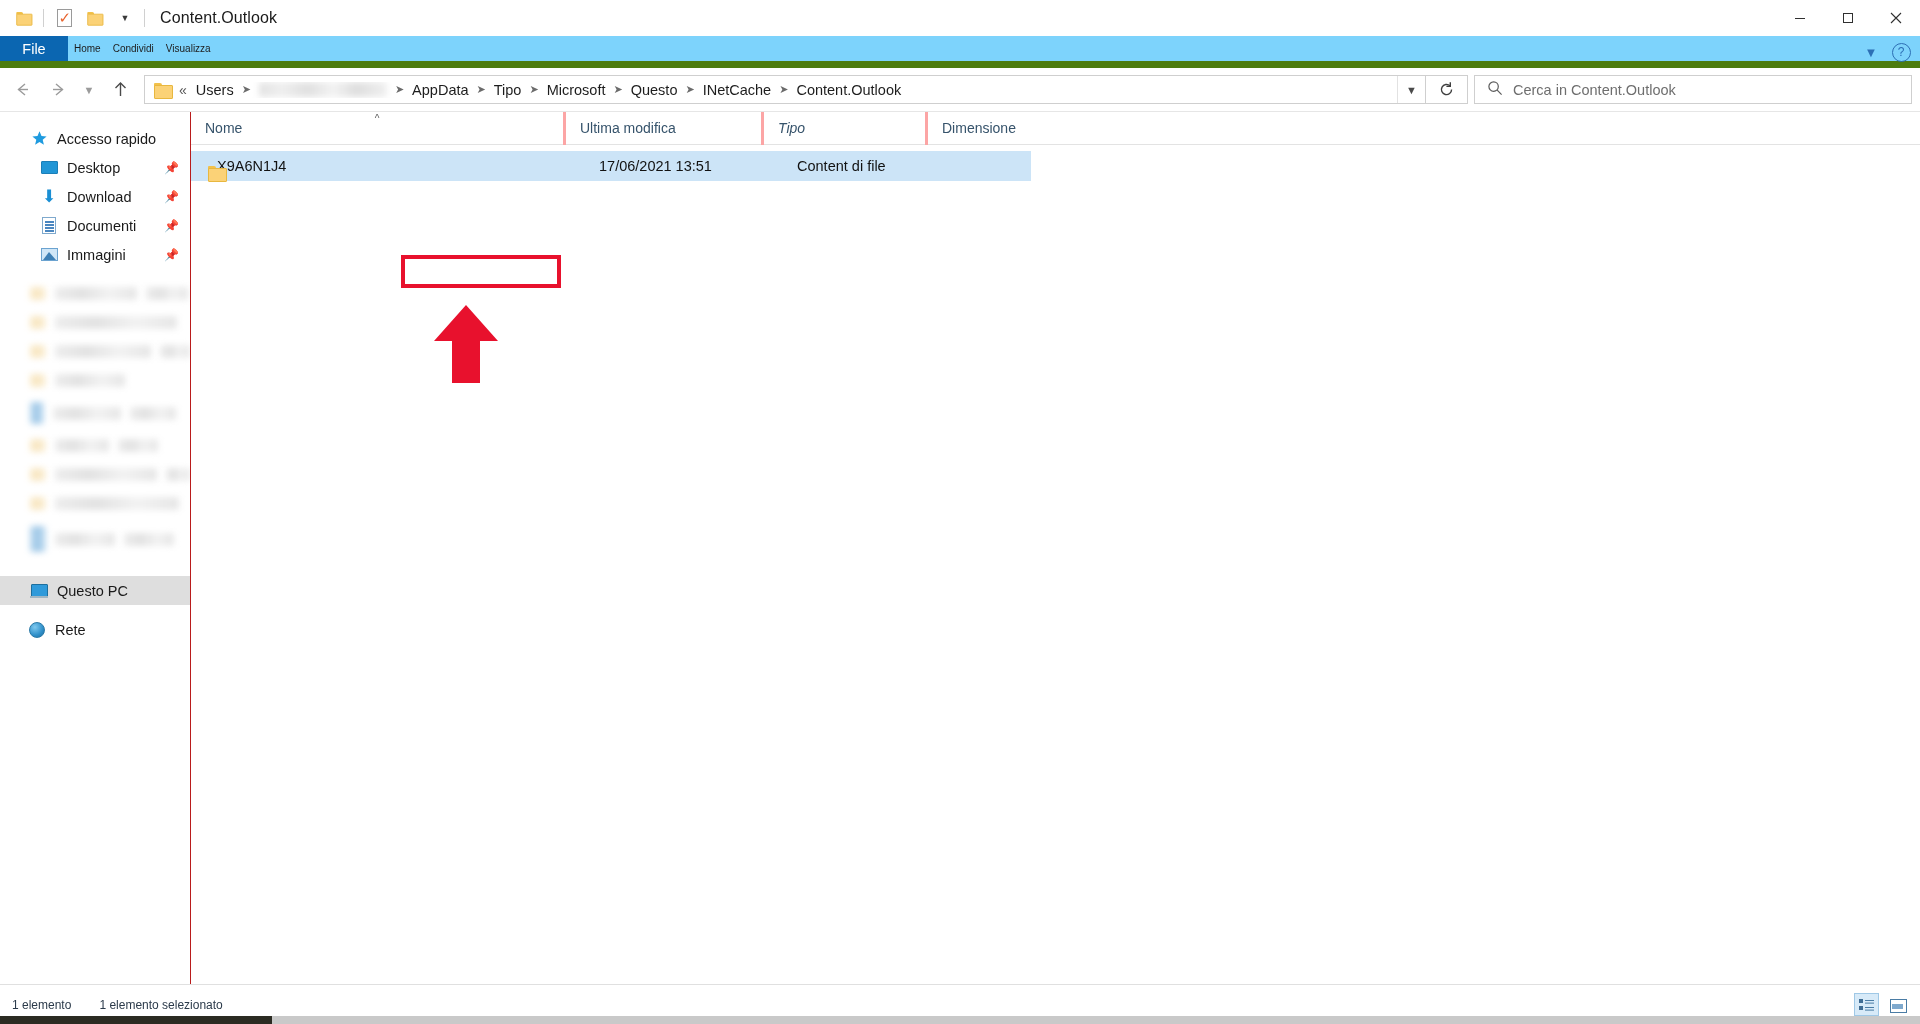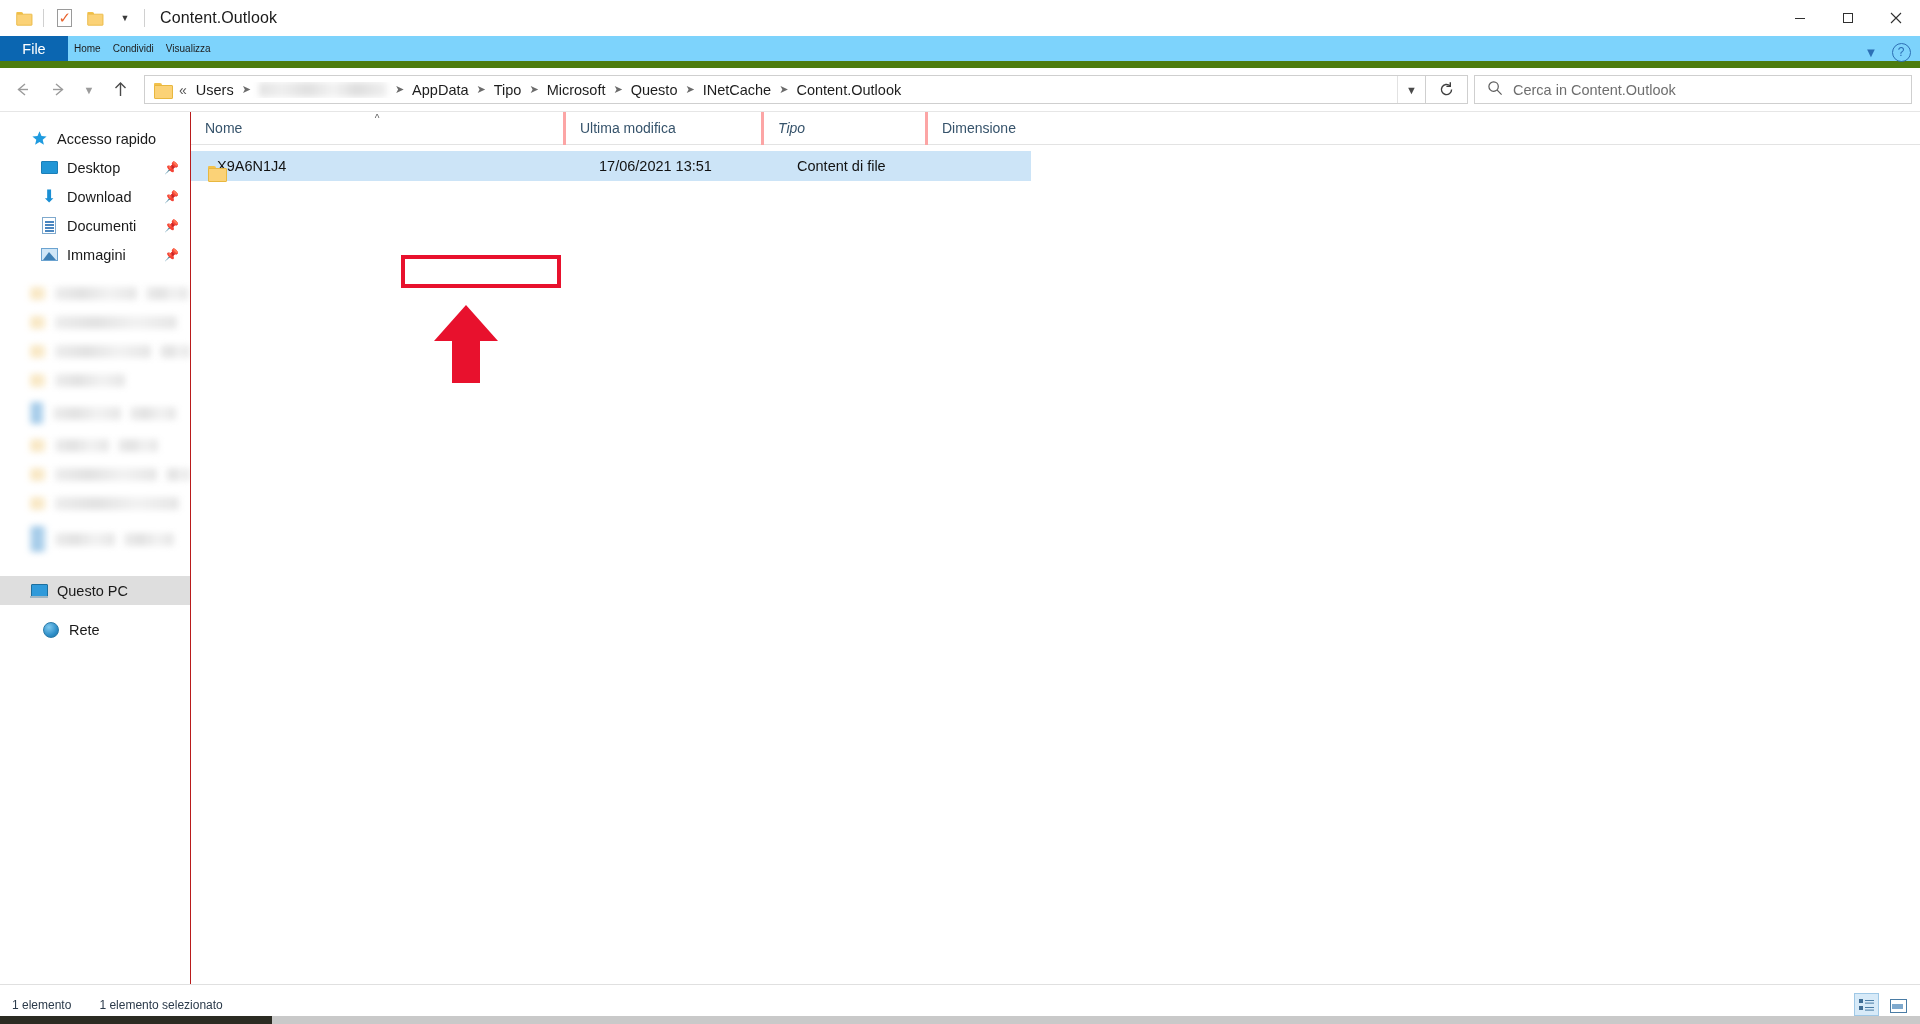--- a/index.html
+++ b/index.html
@@ -544,21 +544,21 @@
             <span class="blur-chip" style="width:50px;"></span>
           </div>
       </div>
 
       <div class="nav-item selected" style="margin-top:16px;">
         <span class="ico">
             <span class="pc-ico"></span>
           </span>
         <span>Questo PC</span>
       </div>
-      <div class="nav-item" style="padding-left:42px;margin-top:10px;">
+      <div class="nav-item" style="padding-left:28px;margin-top:10px;">
         <span class="ico">
             <span class="globe-ico"></span>
           </span>
         <span>Rete</span>
       </div>
     </div>
 
     <div class="filelist">
       <div class="colhead">
         <div class="col name">

